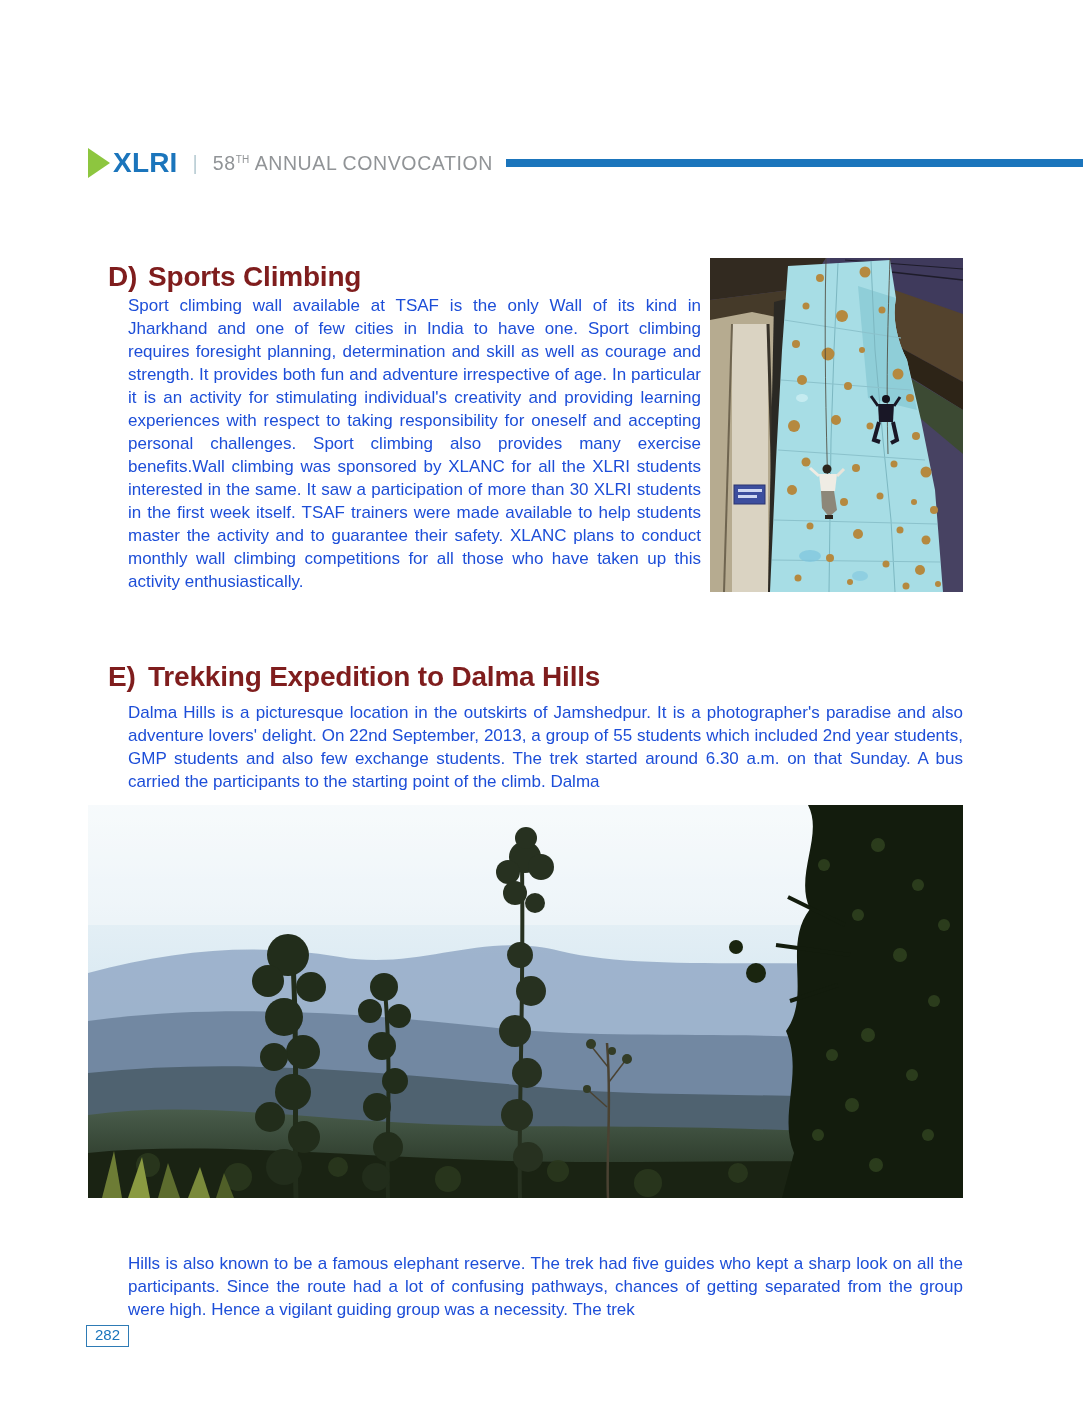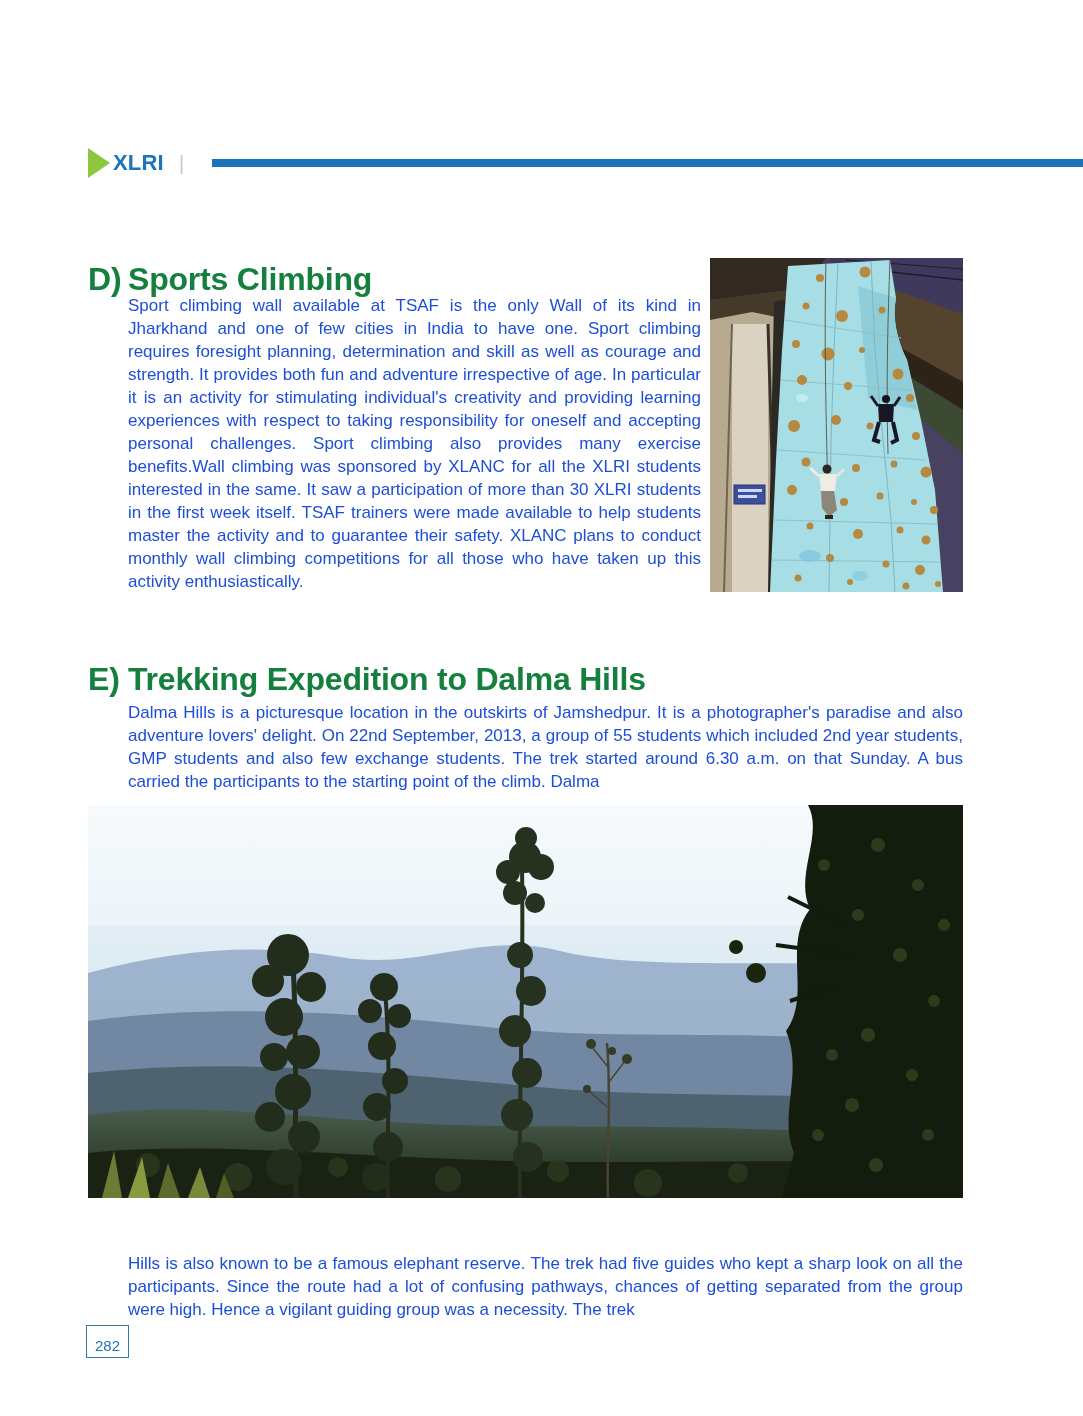--- a/index.html
+++ b/index.html
@@ -19,30 +19,30 @@
     display:flex; align-items:center; height:32px;
   }
   .logo-tri {
     width:0; height:0; display:inline-block;
     border-top:15px solid transparent;
     border-bottom:15px solid transparent;
     border-left:22px solid #8dc63f;
     margin-right:3px;
   }
   .brand {
-    color:#1b75bc; font-weight:bold; font-size:22px; letter-spacing:0.2px;
+    color:#1b75bc; font-weight:bold; font-size:28px; letter-spacing:0.2px;
   }
   .pipe { color:#b9cdd4; font-size:20px; margin:0 15px; font-weight:300; }
   .conv { color:#919497; font-size:19.5px; letter-spacing:0.6px; white-space:nowrap; }
   .conv sup { font-size:10px; letter-spacing:0.3px; }
   .conv .conv-rest { margin-left:5px; }
   .rule { flex:1; height:8px; background:#1b75bc; margin-left:13px; }
 
   
-  .sec-head { position:absolute; color:#15803d; font-size:32px; font-weight:bold; letter-spacing:-0.2px; }
+  .sec-head { position:absolute; color:#7f1d1d; font-size:28px; font-weight:bold; letter-spacing:-0.2px;margin-left:20px; }
   .sec-head .sec-label { display:inline-block; width:40px; }
   .sec-head-d { top:261px; left:88px; }
   .sec-head-e { top:661px; left:88px; }
 
   
   .body-text {
     position:absolute;
     color:#1d4ed8; font-size:17px; line-height:23px;
     text-align:justify;
   }
@@ -53,32 +53,33 @@
   
   .photo { position:absolute; display:block; }
   .photo svg { display:block; width:100%; height:100%; }
   .climb-photo { top:258px; left:710px; width:253px; height:334px; }
   .hills-photo { top:805px; left:88px; width:875px; height:393px; }
 
   
   .page-num {
     position:absolute; top:1325px; left:86px;
     border:1.5px solid #2e7bb5; color:#1b75bc;
-    font-size:15px; padding:11px 8px 3px 8px; background:#ffffff;
+    font-size:15px; padding:0 8px 3px 8px; background:#ffffff;
   }
 </style>
 </head>
 <body>
 
 <div class="page">
 
   <header class="masthead">
     <span class="logo-tri"></span>
     <span class="brand">XLRI</span>
     <span class="pipe">|</span>
+    <span class="conv"><span>58</span><sup>TH</sup><span class="conv-rest">ANNUAL CONVOCATION</span></span>
     <span class="rule"></span>
   </header>
 
   <h2 class="sec-head sec-head-d">
     <span class="sec-label">D)</span><span>Sports Climbing</span>
   </h2>
 
   <p class="body-text d-body">Sport climbing wall available at TSAF is the only Wall of its kind in Jharkhand and one of few cities in India to have one. Sport climbing requires foresight planning, determination and skill as well as courage and strength. It provides both fun and adventure irrespective of age. In particular it is an activity for stimulating individual's creativity and providing learning experiences with respect to taking responsibility for oneself and accepting personal challenges. Sport climbing also provides many exercise benefits.Wall climbing was sponsored by XLANC for all the XLRI students interested in the same. It saw a participation of more than 30 XLRI students in the first week itself. TSAF trainers were made available to help students master the activity and to guarantee their safety. XLANC plans to conduct monthly wall climbing competitions for all those who have taken up this activity enthusiastically.</p>
 
   <figure class="photo climb-photo">

